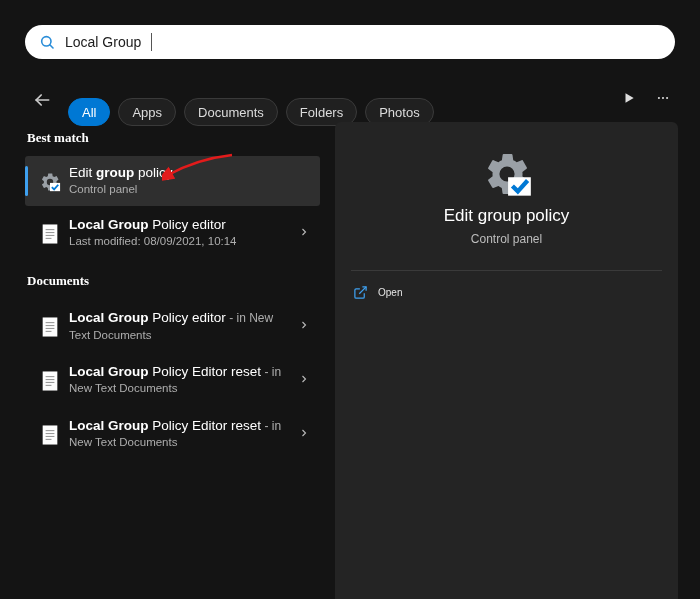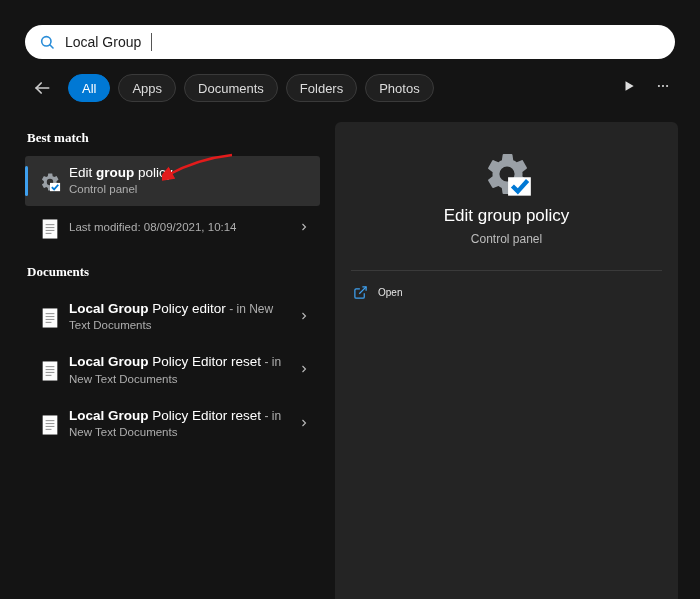--- a/index.html
+++ b/index.html
@@ -55,20 +55,21 @@
   .tab {
     height: 28px;
     padding: 0 13px;
     border-radius: 14px;
     border: 1px solid #3a3a3a;
     color: #dcdcdc;
     font-size: 13px;
     display:flex;align-items:center;justify-content:center;
     background:#202020;
     cursor:pointer;
+    margin-top:24px;
   }
   .tab.active {
     background: #0078d4;
     border-color: #0078d4;
     color:#fff;
   }
   .toolbar-right {
     margin-left:auto;
     display:flex; align-items:center; gap:18px;
     padding-right:8px;
@@ -204,20 +205,21 @@
     <div class="icon-col">
       <svg width="18" height="22" viewBox="0 0 24 30">
         <rect x="2" y="2" width="20" height="26" fill="#fdfdfd"></rect>
         <line x1="6" y1="9" x2="18" y2="9" stroke="#999" stroke-width="1.5"></line>
         <line x1="6" y1="13" x2="18" y2="13" stroke="#999" stroke-width="1.5"></line>
         <line x1="6" y1="17" x2="18" y2="17" stroke="#999" stroke-width="1.5"></line>
         <line x1="6" y1="21" x2="14" y2="21" stroke="#999" stroke-width="1.5"></line>
       </svg>
     </div>
     <div class="text-col">
+      <div class="line1"><b class="hl">Local Group</b><span> Policy editor</span></div>
       <div class="sub">Last modified: 08/09/2021, 10:14</div>
     </div>
     <div class="chev">
       <svg width="12" height="12" viewBox="0 0 24 24" fill="none" stroke="currentColor" stroke-width="2.2">
           <polyline points="9 6 15 12 9 18"></polyline>
         </svg>
     </div>
   </div>
 
   <div class="section-title" style="margin-top:14px">Documents</div>

